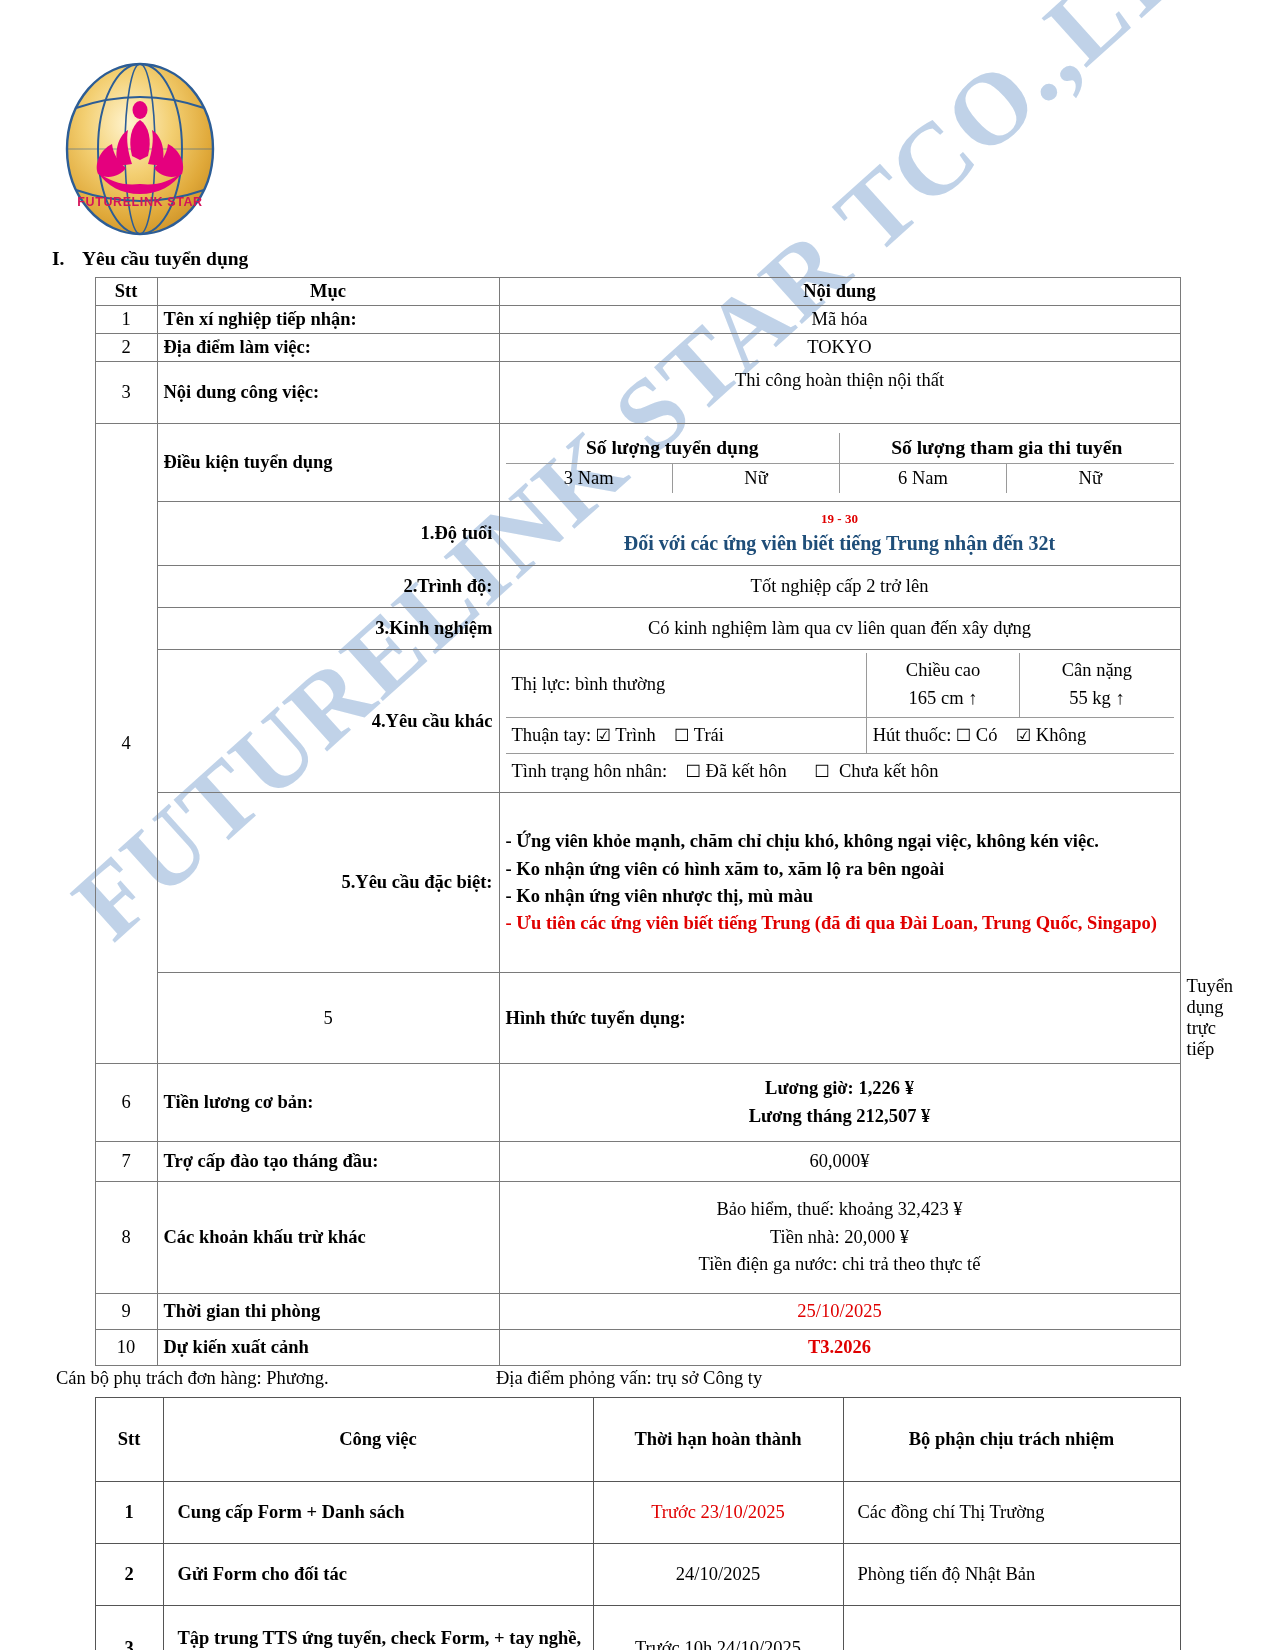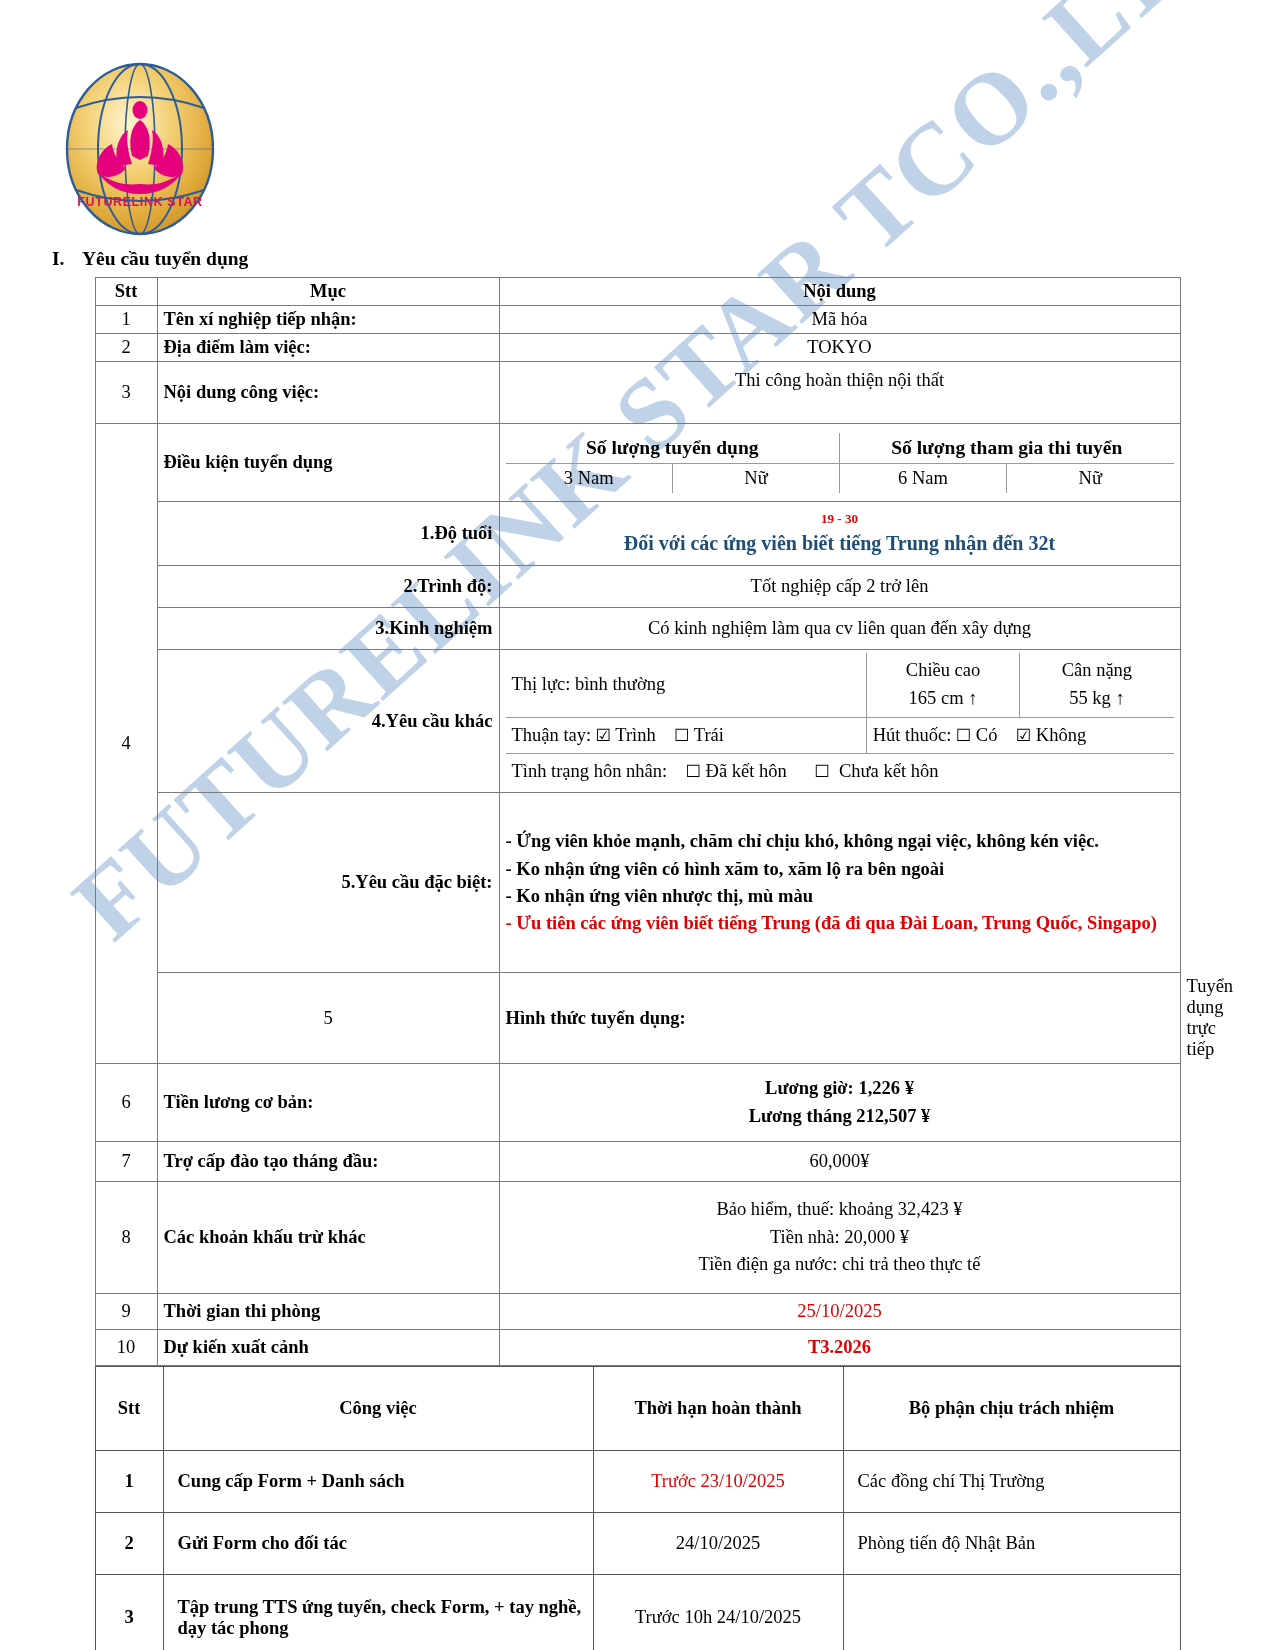--- a/index.html
+++ b/index.html
@@ -425,20 +425,24 @@
     </tr>
 
     <tr>
       <td class="ctr">10</td>
       <td class="lbl" style="height:36px">Dự kiến xuất cảnh</td>
       <td class="ctr red bold">T3.2026</td>
     </tr>
   </tbody>
     </table>
 
+  <div class="sec2-sub">
+    <span class="c1">Cán bộ phụ trách đơn hàng: Phương.</span>
+    <span>Địa điểm phỏng vấn: trụ sở Công ty</span>
+  </div>
 
   <table class="doc2">
     <colgroup>
         <col class="t2-stt">
         <col class="t2-job">
         <col class="t2-dl">
         <col class="t2-dept">
       </colgroup>
     <tbody>
         <tr class="t2-head">

